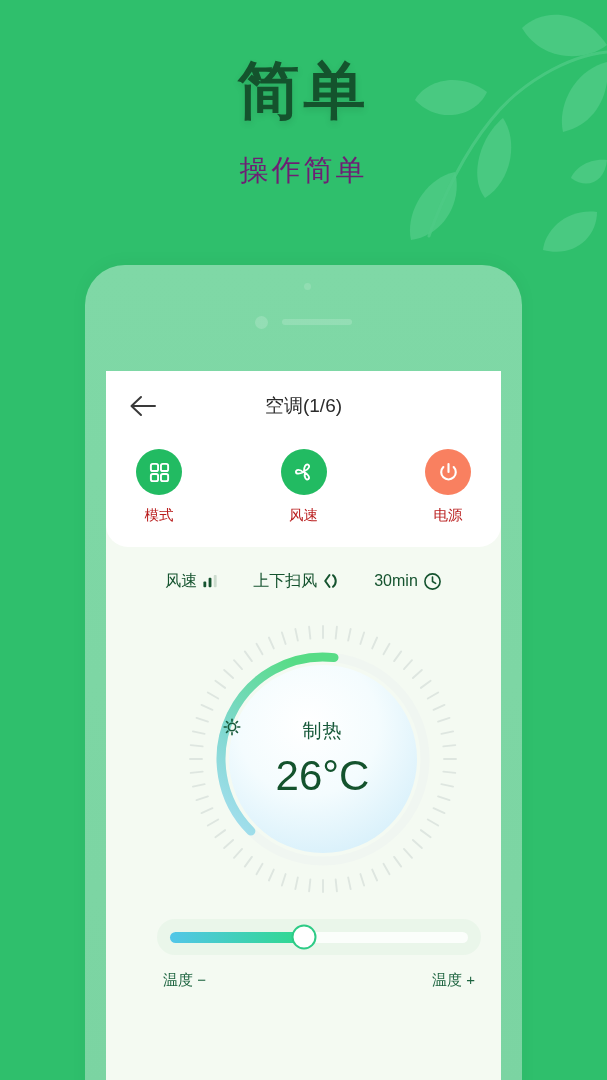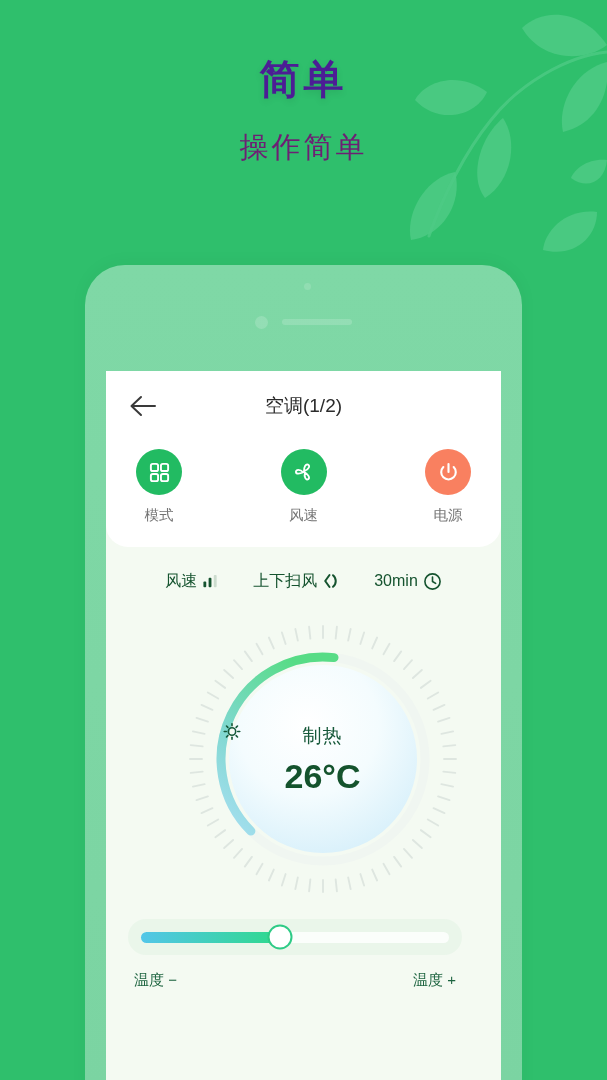--- a/index.html
+++ b/index.html
@@ -32,23 +32,23 @@
     top: 0; left: 0; right: 0;
     height: 265px;
     display: flex;
     flex-direction: column;
     align-items: center;
     justify-content: flex-start;
     padding-top: 58px;
     z-index: 2;
   }
   .promo-title {
-    font-size: 40px;
+    font-size: 62px;
     font-weight: bold;
-    color: #4c1d95;
+    color: #14532d;
     letter-spacing: 4px;
     line-height: 1.05;
     text-shadow: 0 3px 7px rgba(0,0,0,0.10);
   }
   .promo-sub {
     margin-top: 28px;
     font-size: 29px;
     color: #701a75;
     letter-spacing: 3px;
     opacity: 0.97;
@@ -154,21 +154,21 @@
     border-radius: 50%;
     background: #22BB62;
     display: flex;
     align-items: center;
     justify-content: center;
   }
   .btn-circle.power { background: #F98060; }
   .btn-label {
     margin-top: 11px;
     font-size: 14.5px;
-    color: #737373;
+    color: #b91c1c;
     white-space: nowrap;
   }
 
   
   .status-strip {
     display: flex;
     align-items: center;
     justify-content: center;
     gap: 34px;
     height: 56px;
@@ -211,29 +211,30 @@
     color: #17593A;
     letter-spacing: 1px;
     display: flex;
     align-items: center;
     justify-content: center;
     gap: 7px;
     font-weight: 500;
   }
   .dial-temp {
     margin-top: 8px;
-    font-size: 34px;
-    font-weight: bold;
+    font-size: 42px;
+    font-weight: normal;
     color: #14532D;
     letter-spacing: 0px;
   }
 
   
   .slider-block {
-    padding: 10px 39px 0 22px;
+    padding: 10px 20px 0 22px;
+    margin-left: 29px;
   }
   .slider-track-outer {
     height: 36px;
     border-radius: 18px;
     background: #EAF6EA;
     display: flex;
     align-items: center;
     padding: 0 13px;
     position: relative;
   }
@@ -304,21 +305,21 @@
   <div class="screen">
 
     <div class="top-card">
 
       <div class="nav-bar">
         <div class="back-arrow">
           <svg width="30" height="22" viewBox="0 0 30 22">
             <path d="M27 11 H4 M13 2 L3.5 11 L13 20" stroke="#3A3A3A" stroke-width="2" fill="none" stroke-linecap="round" stroke-linejoin="round"></path>
           </svg>
         </div>
-        <div class="nav-title">空调(1/2)</div>
+        <div class="nav-title">空调(1/6)</div>
       </div>
 
       <div class="btn-row">
 
         <div class="btn-item">
           <div class="btn-circle">
             <svg width="23" height="23" viewBox="0 0 24 24">
               <rect x="3" y="3" width="7.5" height="7.5" rx="2" fill="none" stroke="#fff" stroke-width="2"></rect>
               <rect x="13.5" y="3" width="7.5" height="7.5" rx="2" fill="none" stroke="#fff" stroke-width="2"></rect>
               <rect x="3" y="13.5" width="7.5" height="7.5" rx="2" fill="none" stroke="#fff" stroke-width="2"></rect>

